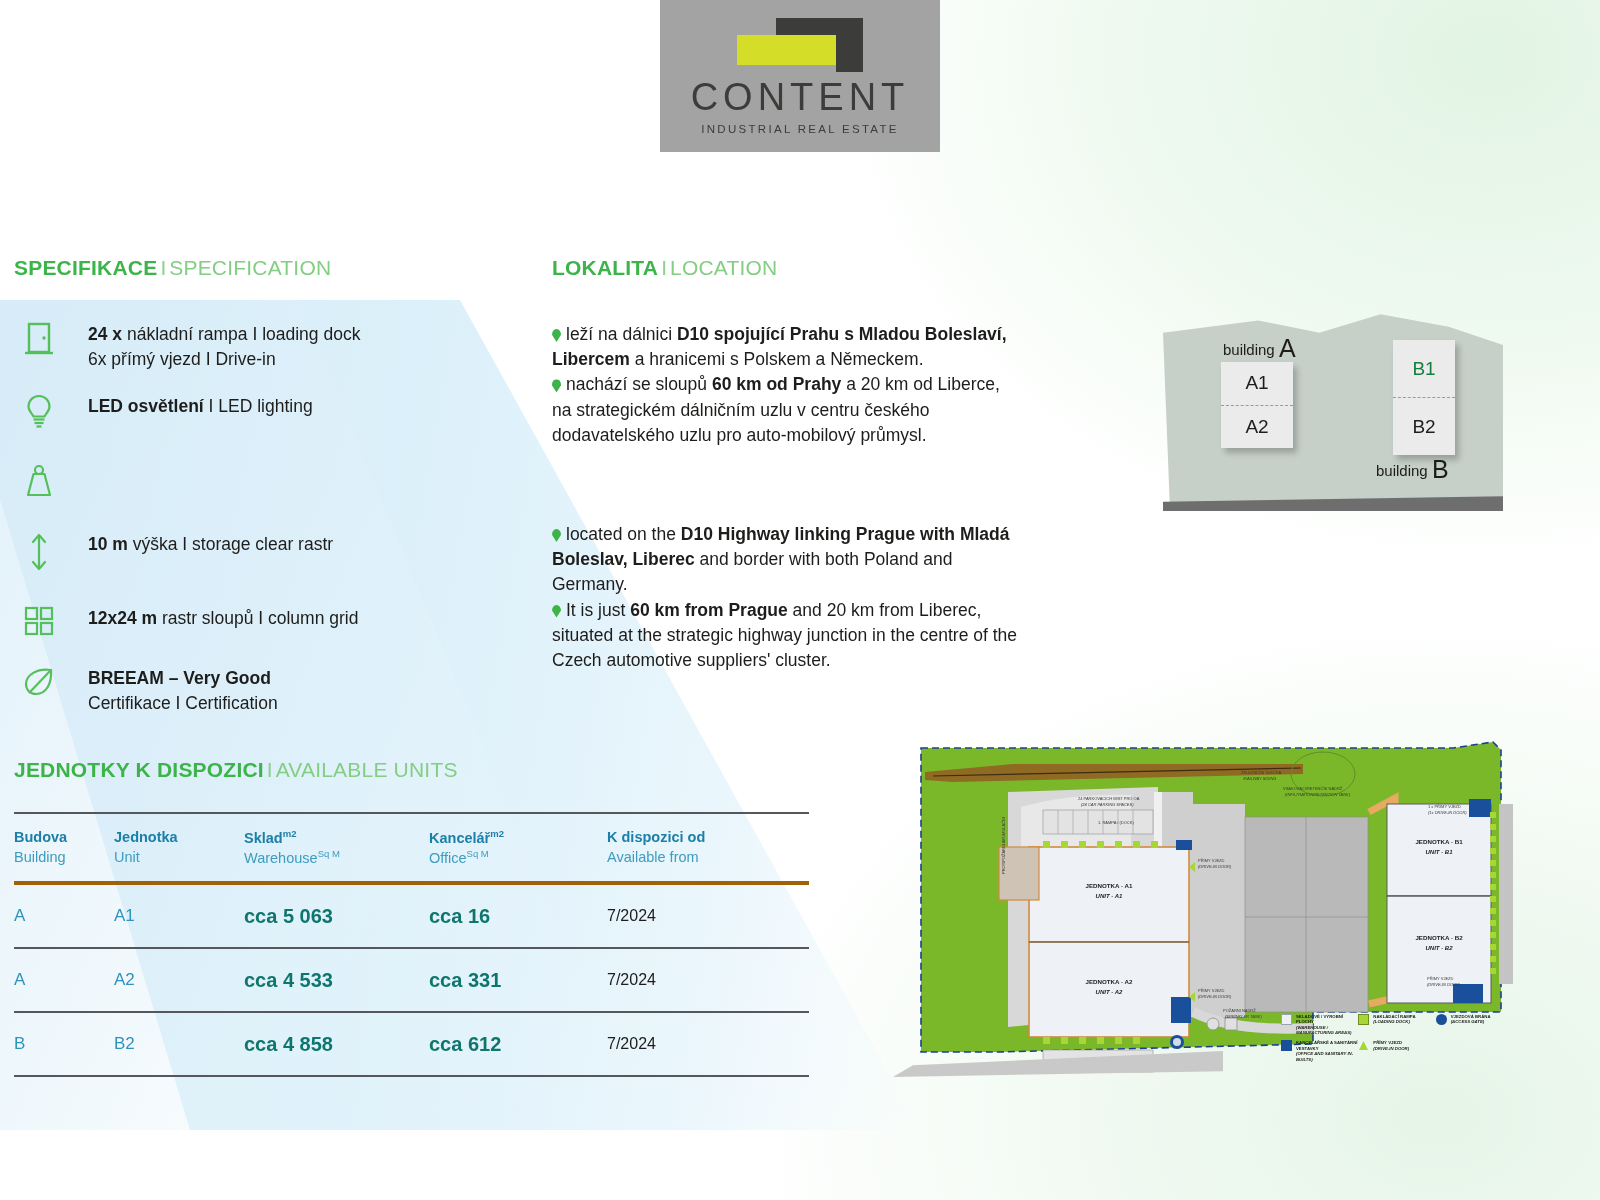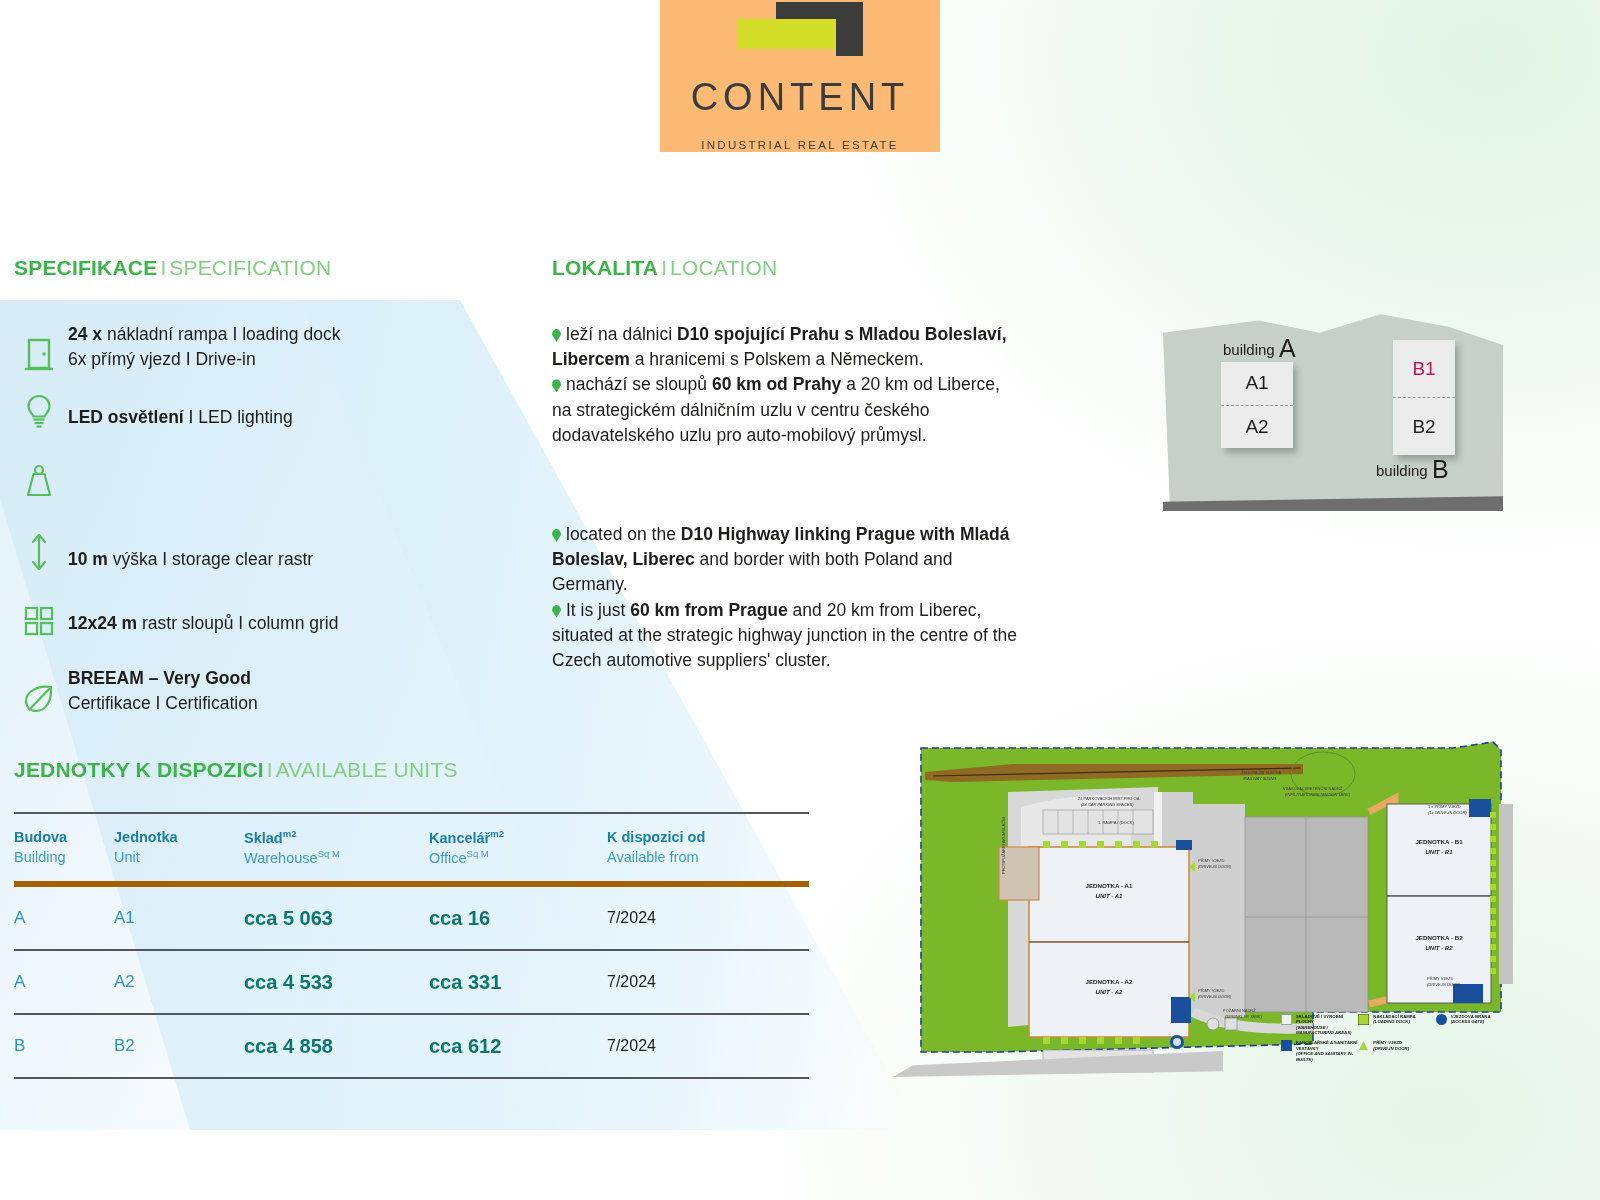--- a/index.html
+++ b/index.html
@@ -31,22 +31,22 @@
   .bg-blue-band2 {
     position: absolute; left: 0px; top: 300px; width: 640px; height: 830px;
     background: linear-gradient(115deg, rgba(215,236,248,0.75) 0%, rgba(232,245,251,0.35) 60%, rgba(255,255,255,0) 100%);
     clip-path: polygon(0 0, 300px 0, 640px 830px, 0 830px);
     pointer-events: none;
   }
 
   
   .logo-wrap {
     position: absolute; left: 660px; top: 0; width: 280px; height: 152px;
-    background: #fdba74; display: flex; flex-direction: column;
-    align-items: center; justify-content: center; gap: 16px;
+    background: #a3a3a3; display: flex; flex-direction: column;
+    align-items: center; justify-content: center;
   }
   .logo-mark { position: relative; width: 126px; height: 54px; margin-bottom: 6px; }
   .logo-dark-top { position: absolute; left: 39px; top: 0; width: 87px; height: 20px; background: #3c3c3b; }
   .logo-dark-right { position: absolute; left: 99px; top: 0; width: 27px; height: 54px; background: #3c3c3b; }
   .logo-lime { position: absolute; left: 0; top: 17px; width: 99px; height: 30px; background: #d4dd27; }
   .logo-word {
     font-size: 38px; font-weight: 500; letter-spacing: 5px; color: #3c3c3b;
     line-height: 1;
   }
   .logo-sub {
@@ -59,21 +59,21 @@
   .sec-head .cz { font-size: 21px; font-weight: 700; color: #3cb44a; letter-spacing: .2px; }
   .sec-head .sep { font-size: 21px; font-weight: 400; color: #8ed08e; margin: 0 3px; }
   .sec-head .en { font-size: 21px; font-weight: 400; color: #84ce84; letter-spacing: .2px; }
 
   #spec-head { left: 14px; top: 256px; }
   #loc-head  { left: 552px; top: 256px; }
   #units-head{ left: 14px; top: 758px; }
 
   
   .spec-list { position: absolute; left: 10px; top: 320px; width: 520px; }
-  .spec-item { display: flex; align-items: flex-end; margin-bottom: 26px; }
+  .spec-item { display: flex; align-items: flex-start; margin-bottom: 26px; gap: 20px; }
   .spec-ico { width: 58px; flex: 0 0 58px; display: flex; justify-content: center; padding-top: 2px; }
   .spec-ico svg { display: block; }
   .spec-txt { font-size: 17.5px; color: #1d1d1b; line-height: 1.42; padding-top: 2px; }
   .spec-txt b { font-weight: 700; }
   #spec-i0 { margin-bottom: 20px; }
   #spec-i1 { margin-bottom: 32px; }
   #spec-i2 { margin-bottom: 32px; }
   #spec-i3 { margin-bottom: 32px; }
   #spec-i4 { margin-bottom: 28px; }
 
@@ -105,33 +105,33 @@
   }
   .bldg-box {
     position: absolute; background: #ebebeb; box-shadow: 4px 5px 6px rgba(0,0,0,.22);
     display: flex; flex-direction: column;
   }
   #box-a { left: 58px; top: 62px; width: 72px; height: 86px; }
   #box-b { left: 230px; top: 40px; width: 62px; height: 115px; }
   .bldg-cell { flex: 1; display: flex; align-items: center; justify-content: center;
                font-size: 19px; color: #1d1d1b; }
   .bldg-cell.top { border-bottom: 1px dashed #9a9a9a; }
-  #cell-b1 { color: #be185d; }
+  #cell-b1 { color: #15803d; }
   .bldg-label { position: absolute; font-size: 15px; color: #1d1d1b; white-space: nowrap; }
   .bldg-label .big { font-size: 25px; vertical-align: -2px; }
   #lab-a { left: 60px; top: 34px; }
   #lab-b { left: 213px; top: 155px; }
 
   
   #units-table {
     position: absolute; left: 14px; top: 812px; width: 795px;
     border-collapse: collapse;
   }
   #units-table th, #units-table td { text-align: left; padding: 0; }
-  #units-table thead tr { border-top: 2px solid #55585a; border-bottom: 6px solid #a16207; }
+  #units-table thead tr { border-top: 2px solid #55585a; border-bottom: 4px solid #a16207; }
   #units-table tbody tr { border-bottom: 2px solid #55585a; }
   #units-table thead th { padding: 14px 0 12px 0; vertical-align: top; }
   #units-table tbody td { padding: 20px 0 19px 0; vertical-align: middle; }
   .th-cz { display: block; font-size: 14.5px; font-weight: 700; color: #1b7fa8; line-height: 1.35; }
   .th-en { display: block; font-size: 14.5px; font-weight: 400; color: #3e9cc0; line-height: 1.35; }
   .sup { font-size: 9.5px; vertical-align: super; }
   .cell-blue { font-size: 17px; color: #2e93bd; }
   .cell-dark { font-size: 20px; font-weight: 600; color: #0f766e; }
   .cell-date { font-size: 16px; color: #1d1d1b; }
   col.c0 { width: 100px; } col.c1 { width: 130px; }

